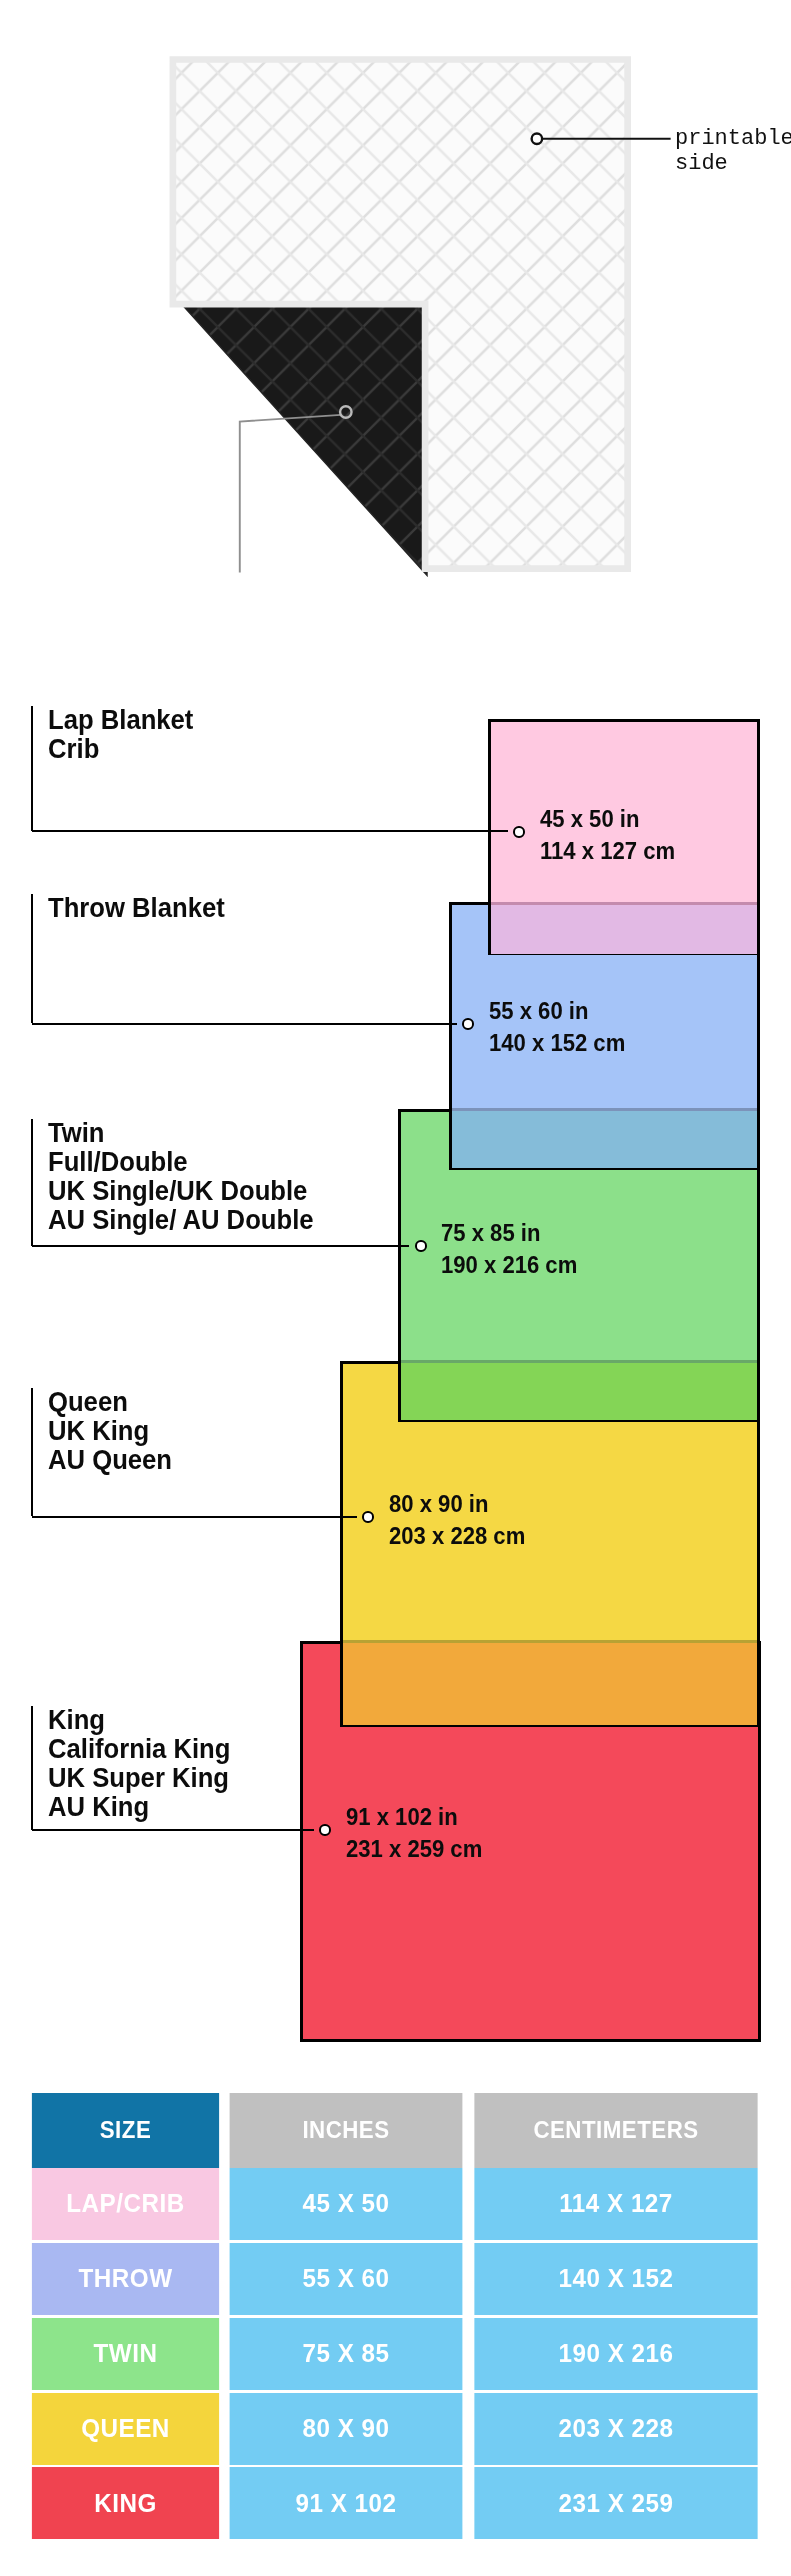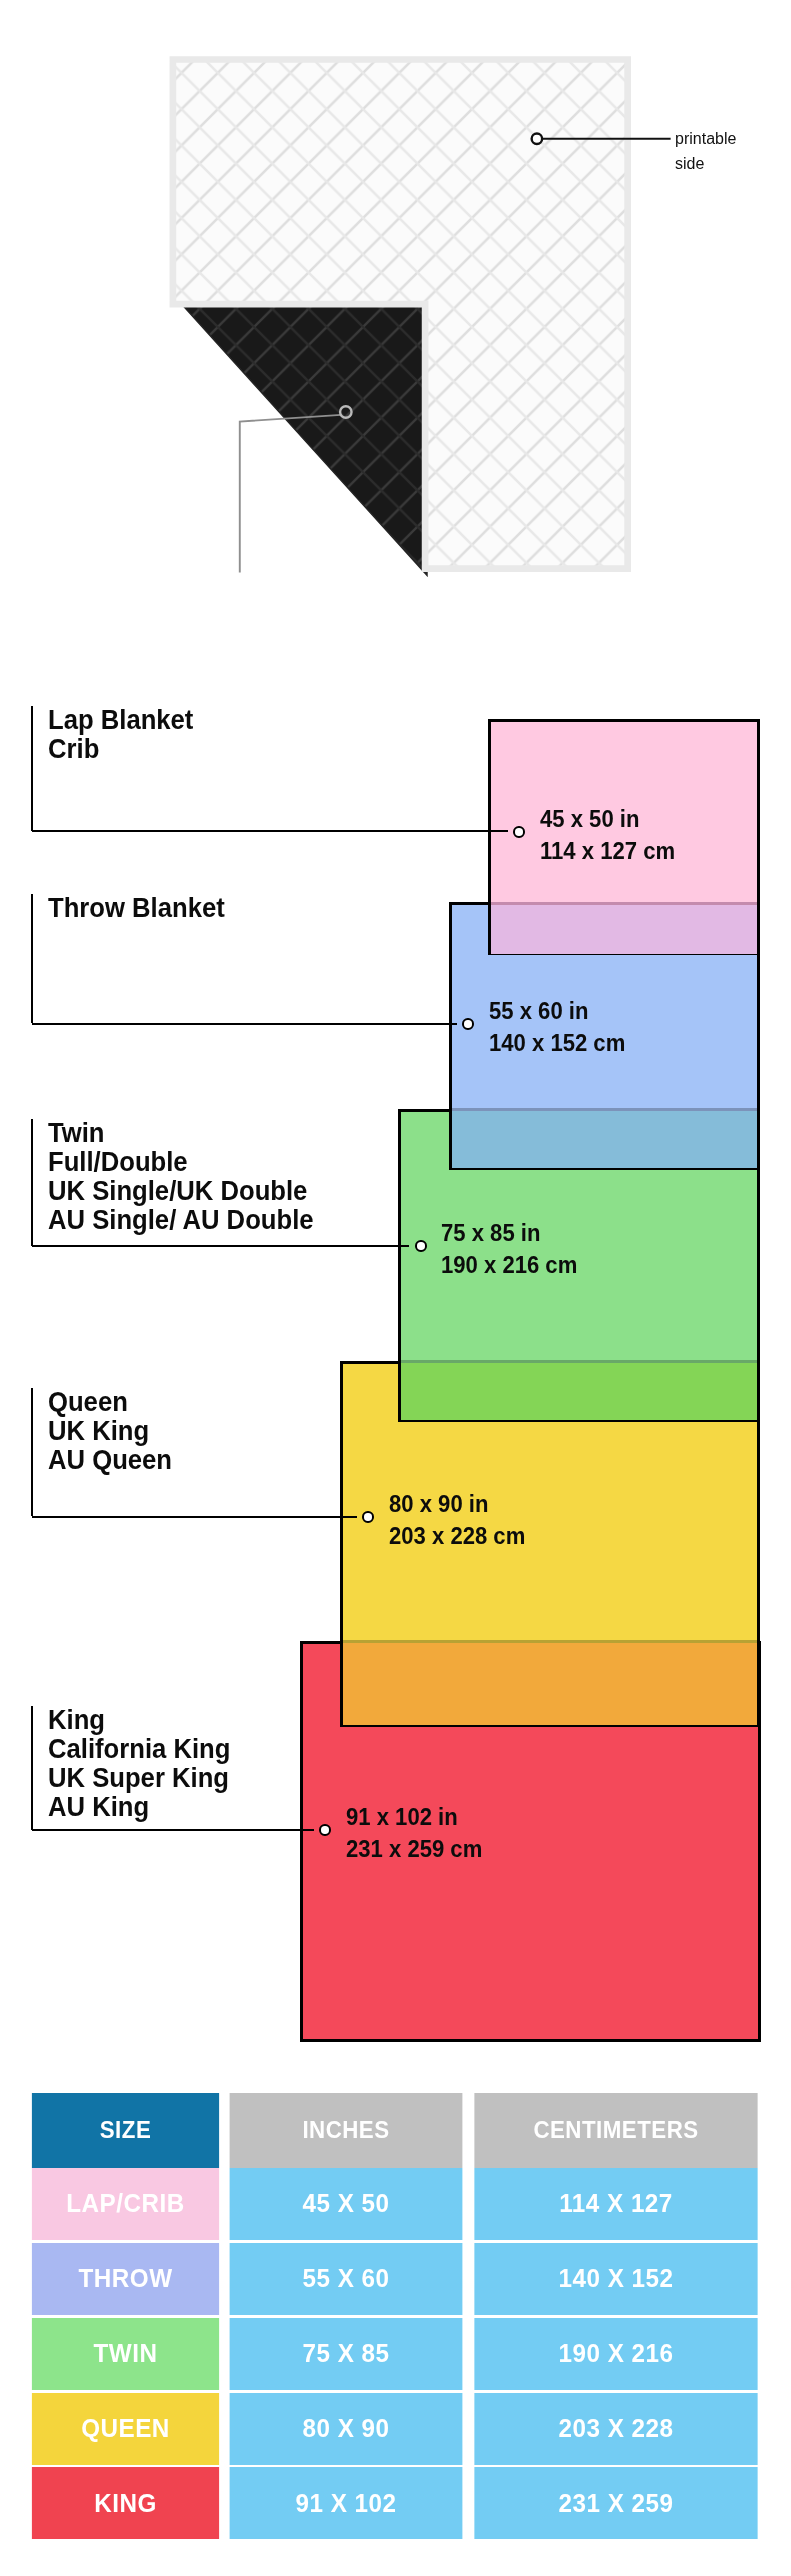--- a/index.html
+++ b/index.html
@@ -2,21 +2,21 @@
 <html><head>
 <meta charset="utf-8">
 <style>
   html,body{margin:0;padding:0;background:#fff;}
   #canvas{
     position:relative;width:791px;height:2576px;background:#fff;overflow:hidden;
     font-family:"Liberation Sans",sans-serif;color:#111;
   }
   .abs{position:absolute;}
   
-  .callout-text{font-size:16px;line-height:25px;color:#111;}
+  .callout-text{font-size:22px;line-height:25px;color:#111;font-family:Liberation Mono, monospace;}
   .caption{font-size:24px;line-height:30px;color:#161616;}
   
   .size-rect{position:absolute;border:3.8px solid #000;box-sizing:border-box;}
   .overlap-band{position:absolute;left:0;right:0;border-top:3.8px solid #888;}
   .size-label{position:absolute;left:48px;font-size:27px;font-weight:bold;line-height:29px;
     transform:scaleX(.95);transform-origin:left top;white-space:nowrap;color:#0c0c0c;}
   .vline{position:absolute;width:1.9px;background:#000;}
   .hline{position:absolute;height:1.9px;background:#000;}
   .dim-circle{position:absolute;width:11.5px;height:11.5px;border:2.9px solid #000;border-radius:50%;
     background:#fff;box-sizing:border-box;}

